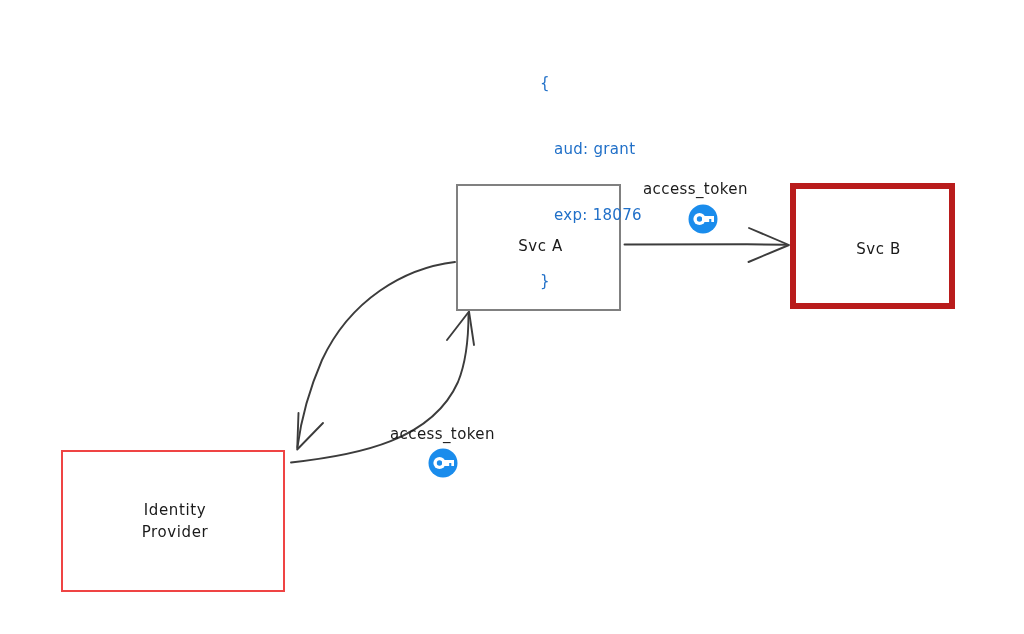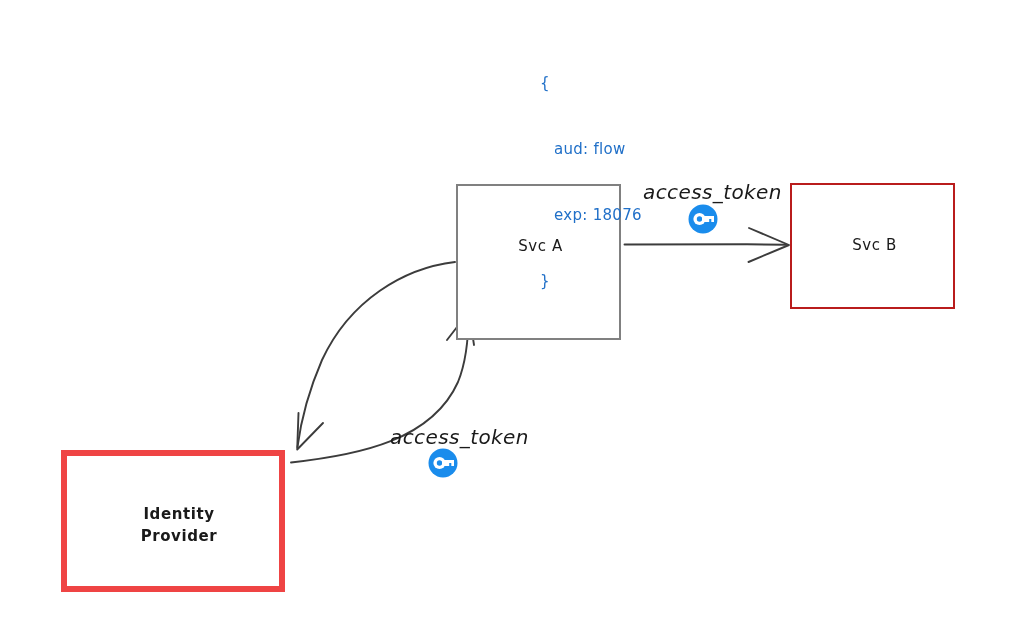--- a/index.html
+++ b/index.html
@@ -38,22 +38,21 @@
     position: absolute;
     text-align: center;
     font-size: 15px;
     color: #1a1a1a;
     white-space: pre;
     letter-spacing: 0.6px;
     line-height: 1.45;
     font-family: "DejaVu Sans", sans-serif;
   }
   .edge-label {
-    font-size: 20px;
-    font-style: italic;
+    font-size: 15px;
   }
   .json-block {
     position: absolute;
     left: 540px;
     top: 28px;
     color: #2170c8;
     font-size: 15px;
     line-height: 22px;
     white-space: pre;
     letter-spacing: 0.3px;
@@ -89,29 +88,29 @@
       <path d="M 749 228 L 789 245 L 748.5 262"></path>
 
       <path d="M 455 262 C 404 268, 350 300, 322 360 C 309 390, 301 420, 297.5 447"></path>
       <path d="M 298.5 413 L 297.2 449.5 L 323 423"></path>
 
       <path d="M 291 462.5 C 360 455, 432 440, 458 382 C 467 360, 468.5 333, 468.5 314"></path>
       <path d="M 447 340 L 469 311.5 L 474 345"></path>
     </g>
   </svg>
 
-  <div class="node-box" style="left:456px; top:184px; width:165px; height:156px; border:2px solid #808080;">
+  <div class="node-box" style="left:456px; top:184px; width:165px; height:127px; border:2px solid #808080;">
     <div class="node-label" style="left:0; top:50px; width:165px;">Svc A</div>
   </div>
 
-  <div class="node-box" style="left:790px; top:183px; width:165px; height:126px; border:2px solid #b91c1c;">
+  <div class="node-box" style="left:790px; top:183px; width:165px; height:126px; border:6px solid #b91c1c;">
     <div class="node-label" style="left:0; top:50px; width:165px;">Svc B</div>
   </div>
 
-  <div class="node-box" style="left:61px; top:450px; width:224px; height:142px; border:6px solid #ef4444;font-weight:bold;">
+  <div class="node-box" style="left:61px; top:450px; width:224px; height:142px; border:2px solid #ef4444;">
     <div class="node-label" style="left:0; top:48px; width:224px;">Identity
 Provider</div>
   </div>
 
   <div class="hand edge-label" style="left:643px; top:179px;">access_token</div>
 
   <svg class="token-icon" viewBox="0 0 30 30" style="left:688px; top:204px;">
     <circle cx="15" cy="15" r="14.5" fill="#1a8cec"></circle>
     <circle cx="11.5" cy="15" r="6.1" fill="#ffffff"></circle>
     <circle cx="11.5" cy="15" r="2.7" fill="#1a8cec"></circle>
@@ -127,18 +126,18 @@
   <svg class="token-icon" viewBox="0 0 30 30" style="left:428px; top:448px;">
     <circle cx="15" cy="15" r="14.5" fill="#1a8cec"></circle>
     <circle cx="11.5" cy="15" r="6.1" fill="#ffffff"></circle>
     <circle cx="11.5" cy="15" r="2.7" fill="#1a8cec"></circle>
     <rect x="14" y="12" width="12" height="6" fill="#ffffff"></rect>
     <rect x="21.2" y="15" width="2.1" height="3.6" fill="#1a8cec"></rect>
   </svg>
 
   <div class="json-block">
     <span class="json-line">{</span>
-    <span class="json-line json-indent">aud: flow</span>
+    <span class="json-line json-indent">aud: grant</span>
     <span class="json-line json-indent">exp: 18076</span>
     <span class="json-line">}</span>
   </div>
 
 </div>
 
 </body></html>

